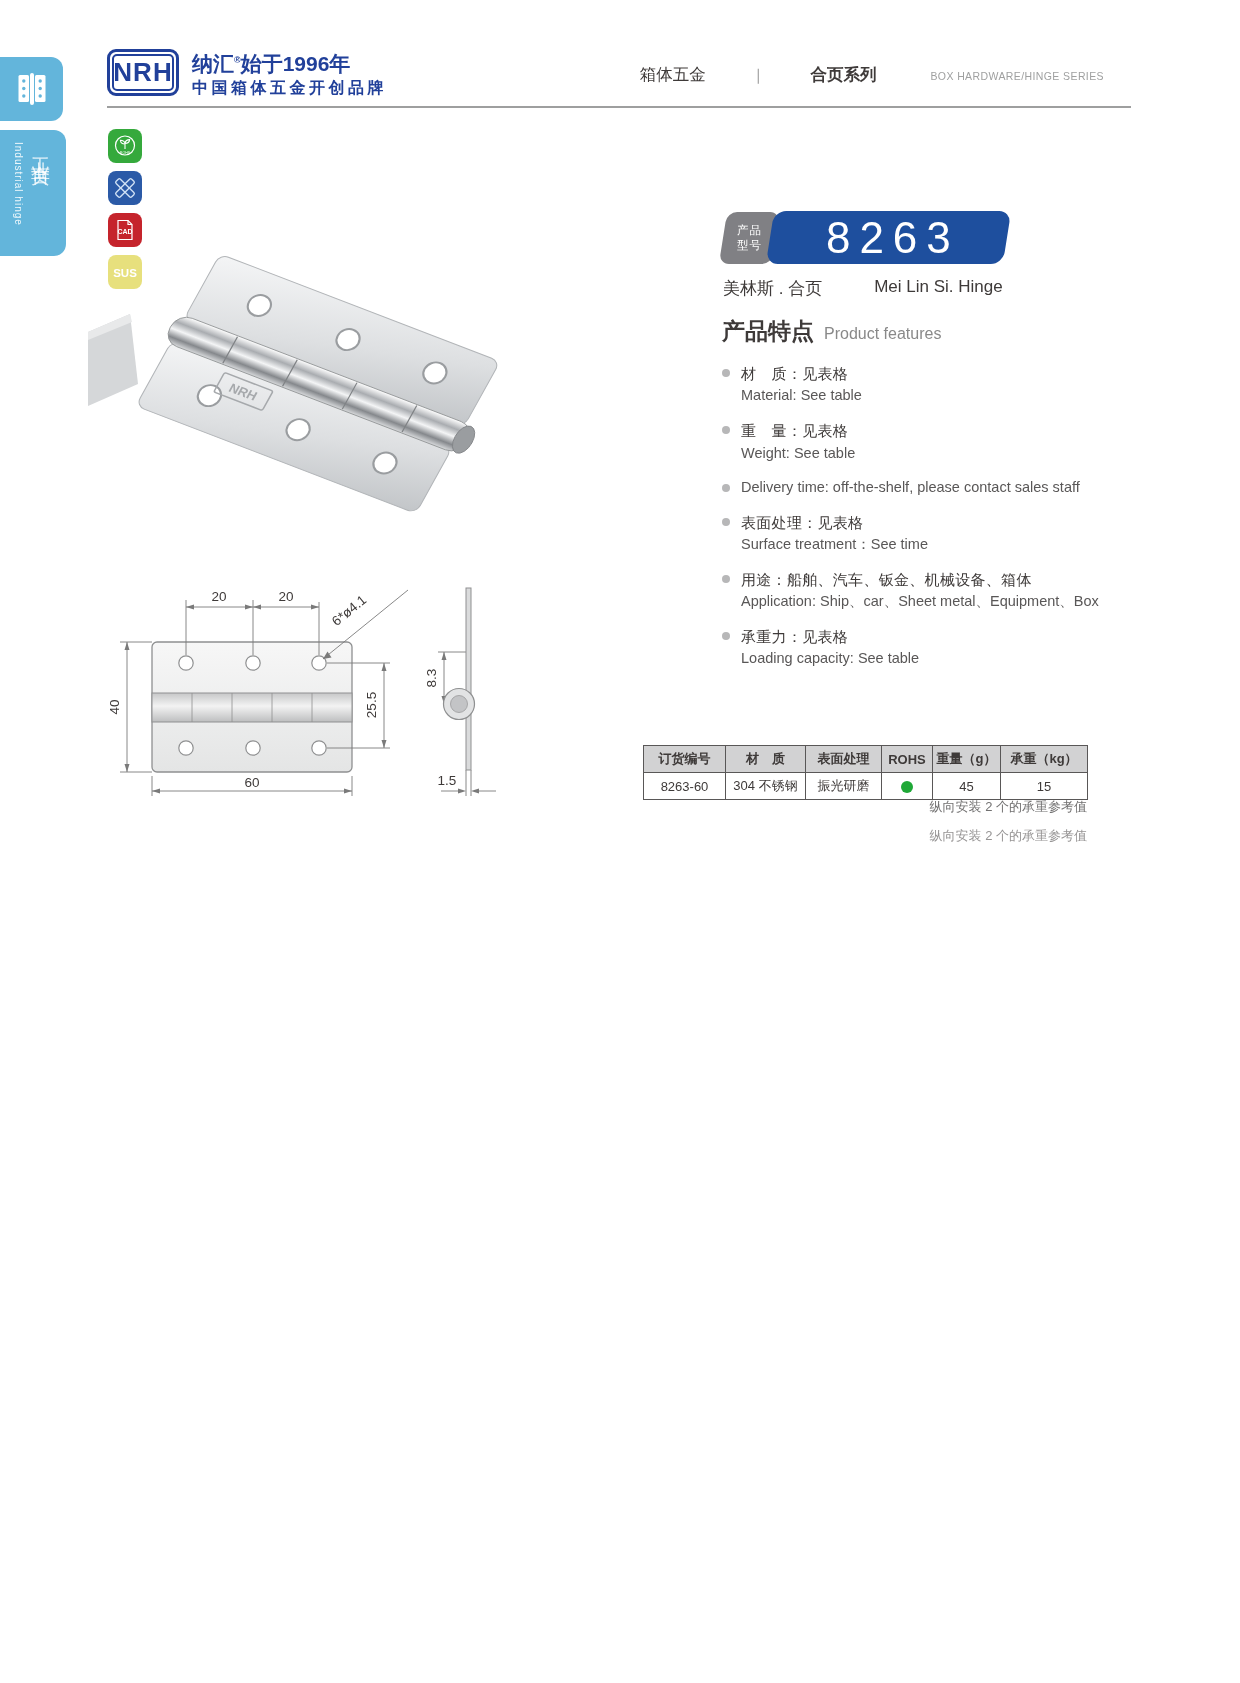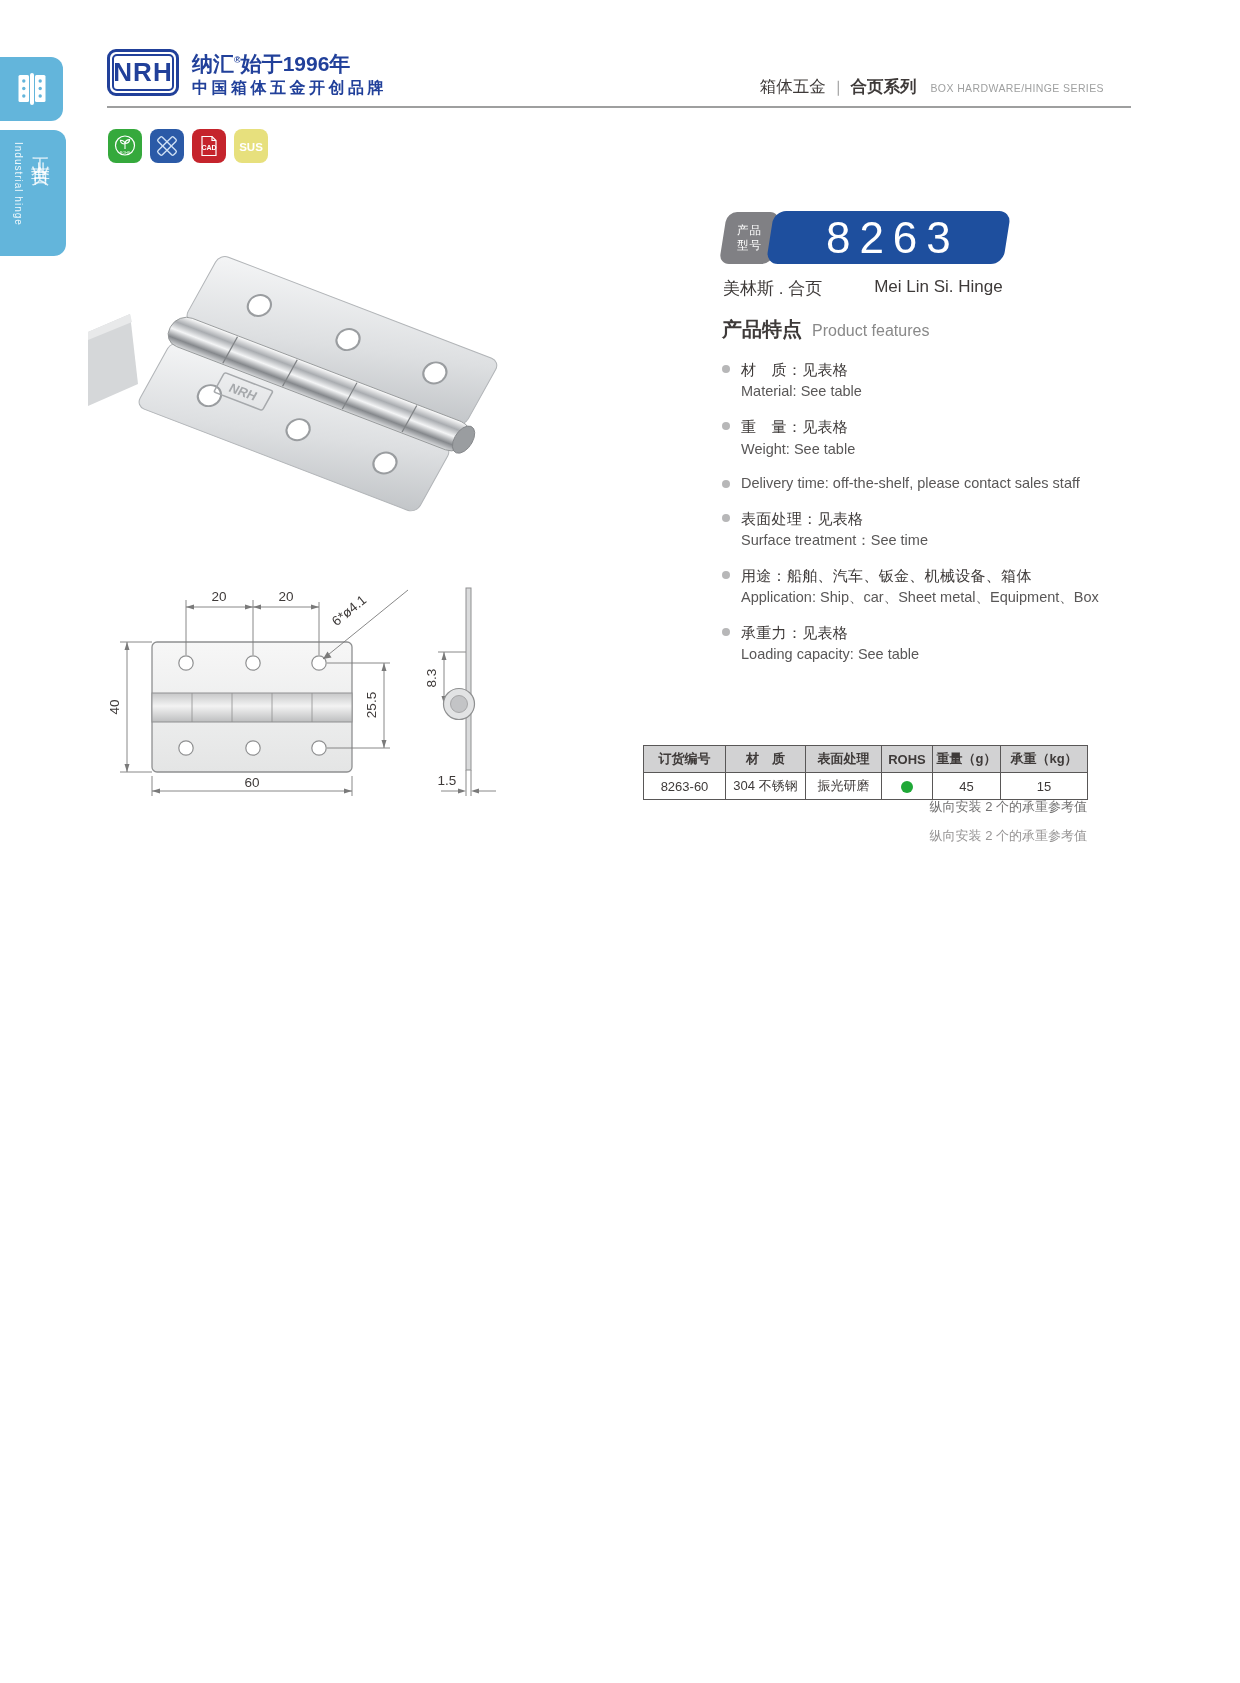--- a/index.html
+++ b/index.html
@@ -17,49 +17,49 @@
   .logo-wrap{position:absolute;left:107px;top:49px;display:flex;align-items:flex-start;}
   .logo-mark{position:relative;width:72px;height:47px;border:3px solid #21409a;border-radius:9px;
              display:flex;align-items:center;justify-content:center;box-sizing:border-box;}
   .logo-mark::after{content:"";position:absolute;inset:2px;border:2px solid #21409a;border-radius:5px;}
   .logo-mark span{font-size:26px;font-weight:bold;color:#21409a;letter-spacing:1px;position:relative;z-index:1;}
   .brand-block{margin-left:13px;color:#21409a;}
   .brand-line1{font-size:21px;font-weight:bold;line-height:23px;}
   .brand-line1 sup{font-size:9px;}
   .brand-line2{font-size:16px;font-weight:bold;letter-spacing:3.5px;margin-top:3px;}
 
-  .series-block{position:absolute;top:76px;right:167px;display:flex;align-items:baseline;white-space:nowrap;}
+  .series-block{position:absolute;top:64px;right:167px;display:flex;align-items:baseline;white-space:nowrap;gap:40px;}
   .cat-cn{font-size:16.5px;color:#3e3a39;}
   .sep{font-size:15px;color:#888;padding:0 5px;font-weight:300;}
   .series-cn{font-size:16.5px;font-weight:bold;color:#3e3a39;}
   .series-en{font-size:10.5px;color:#9fa0a0;margin-left:14px;letter-spacing:.4px;}
 
   .divider{position:absolute;left:107px;top:106px;width:1024px;height:2px;background:#9e9f9f;}
 
   
-  .cert-row{position:absolute;left:108px;top:129px;display:flex;gap:8px;}
+  .cert-row{position:absolute;left:108px;top:129px;display:flex;gap:8px;flex-direction:column;}
   .cert{width:34px;height:34px;border-radius:8px;display:flex;align-items:center;justify-content:center;}
   .cert.rohs{background:#35a93c;}
   .cert.tools{background:#2b5aa7;}
   .cert.cad{background:#c5242c;}
   .cert.sus{background:#e7e07d;}
 
   
   .model-badge{position:absolute;left:723px;top:212px;width:53px;height:52px;background:#808084;
                border-radius:10px;transform:skewX(-9deg);display:flex;align-items:center;justify-content:center;}
   .model-badge .t{transform:skewX(9deg);color:#fff;font-size:11.5px;line-height:1.3;text-align:center;letter-spacing:1px;}
   .model-banner{position:absolute;left:770px;top:211px;width:237px;height:53px;background:#1e4f9e;
                 border-radius:12px;transform:skewX(-9deg);display:flex;align-items:center;justify-content:center;}
   .model-banner .t{transform:skewX(9deg);color:#fff;font-size:44px;letter-spacing:9px;padding-left:9px;}
   .model-names{position:absolute;left:723px;top:277px;display:flex;gap:52px;font-size:17px;color:#3e3a39;}
 
   
   .features{position:absolute;left:722px;top:316px;width:378px;}
   .feat-title{display:flex;align-items:baseline;gap:10px;}
-  .feat-title .cn{font-size:20px;font-weight:bold;color:#3e3a39;}
+  .feat-title .cn{font-size:23px;font-weight:bold;color:#3e3a39;}
   .feat-title .en{font-size:16px;color:#898989;}
   .feat-list{margin-top:15px;}
   .feat-item{display:grid;grid-template-columns:19px 1fr;margin-bottom:13px;}
   .bullet-dot{width:8px;height:8px;border-radius:50%;background:#b7b7b8;margin-top:7px;}
   .feat-cn{font-size:15px;color:#3e3a39;line-height:1.55;letter-spacing:.3px;}
   .feat-en{font-size:14.5px;color:#595757;line-height:1.45;}
 
   
   .spec{position:absolute;left:643px;top:745px;width:444px;border-collapse:collapse;table-layout:fixed;}
   .spec th,.spec td{border:1px solid #595757;text-align:center;font-size:13px;height:26px;padding:0;}

